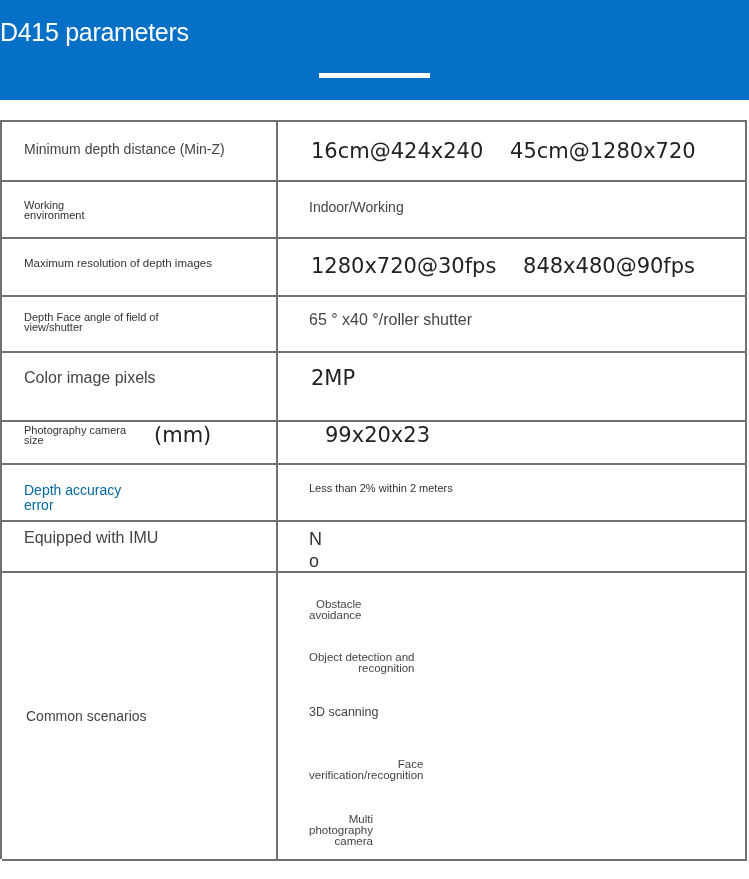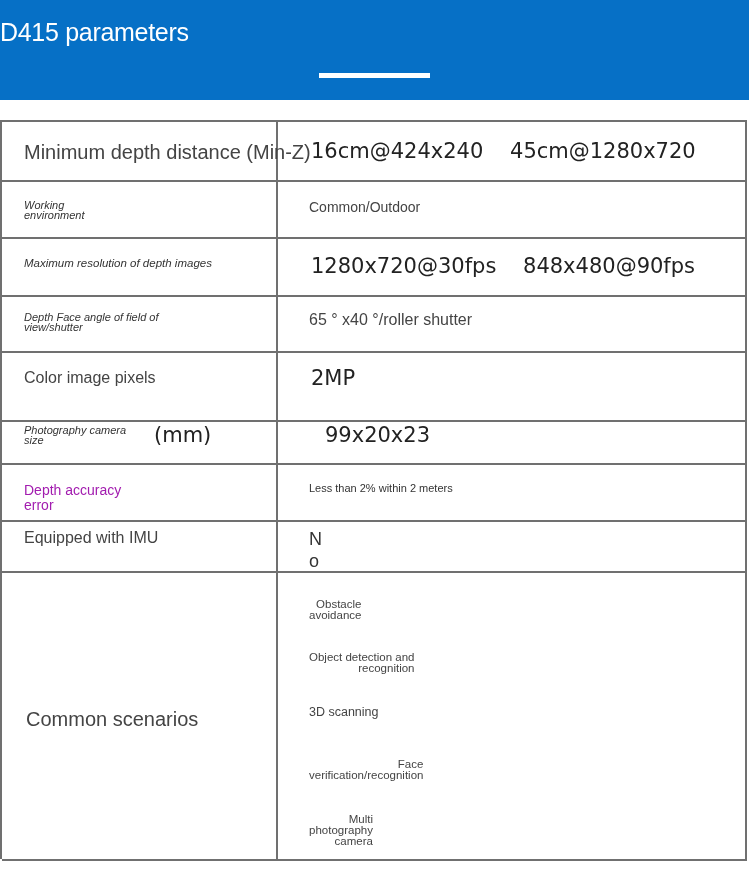--- a/index.html
+++ b/index.html
@@ -6,22 +6,22 @@
   body { width: 749px; height: 879px; position: relative; overflow: hidden; font-family: "Liberation Sans", sans-serif; }
   .banner { position: absolute; left: 0; top: 0; width: 749px; height: 100px; background: #0670c6; }
   .banner-title { position: absolute; left: 0; width: 749px; top: 18px; color: #ffffff; font-size: 25px; font-family: "Liberation Sans", sans-serif; letter-spacing: -0.3px; }
   .banner-underline { position: absolute; left: 319px; top: 73px; width: 111px; height: 5px; background: #ffffff; }
   .tbl { position: absolute; left: 0; top: 120px; width: 747px; height: 739px; border-top: 2px solid #707070; border-left: 2px solid #707070; border-right: 2px solid #707070; box-sizing: border-box; }
   .row { position: absolute; left: 0; width: 745px; border-bottom: 2px solid #707070; box-sizing: border-box; }
   .divider { position: absolute; left: 274px; top: 0; width: 2px; height: 100%; background: #707070; }
   .cell { position: absolute; color: #333; }
   .lbl { left: 22px; }
   .val { left: 307px; }
-  .sm { font-size: 11px; line-height: 10px; font-style: italic; }
-  .md { font-size: 20px; }
+  .sm { font-size: 11px; line-height: 10px; }
+  .md { font-size: 14px; }
   .lg-mono { font-family: "DejaVu Sans", sans-serif; font-size: 21px; color: #222; text-align: center; }
   .scen { position: absolute; left: 307px; font-size: 11.5px; line-height: 11px; color: #444; text-align: right; }
 </style>
 </head>
 <body>
 
 <div class="banner">
   <div class="banner-title">D415 parameters</div>
   <div class="banner-underline"></div>
 </div>
@@ -30,21 +30,21 @@
   <div class="divider"></div>
 
   <div class="row" style="top:0;height:60px">
     <div class="cell lbl md" style="top:19px;color:#444">Minimum depth distance (Min-Z)</div>
     <div class="cell val lg-mono" style="top:17px;left:309px;white-space:pre">16cm@424x240    45cm@1280x720</div>
   </div>
 
   <div class="row" style="top:60px;height:57px">
     <div class="cell lbl sm" style="top:18px;white-space:pre-line">Working
 environment</div>
-    <div class="cell val" style="top:17px;font-size:14px;color:#444">Common/Outdoor</div>
+    <div class="cell val" style="top:17px;font-size:14px;color:#444">Indoor/Working</div>
   </div>
 
   <div class="row" style="top:117px;height:58px">
     <div class="cell lbl sm" style="top:19px;font-size:11.5px">Maximum resolution of depth images</div>
     <div class="cell val lg-mono" style="top:15px;left:309px;white-space:pre">1280x720@30fps    848x480@90fps</div>
   </div>
 
   <div class="row" style="top:175px;height:56px">
     <div class="cell lbl sm" style="top:15px;white-space:pre-line">Depth Face angle of field of
 view/shutter</div>
@@ -57,21 +57,21 @@
   </div>
 
   <div class="row" style="top:286px;height:57px">
     <div class="cell lbl sm" style="top:17px;white-space:pre-line">Photography camera
 size</div>
     <div class="cell lg-mono" style="left:152px;top:15px">(mm)</div>
     <div class="cell val lg-mono" style="top:15px;left:323px">99x20x23</div>
   </div>
 
   <div class="row" style="top:343px;height:57px">
-    <div class="cell lbl" style="top:18px;font-size:14px;line-height:15px;white-space:pre-line;color:#a21caf">Depth accuracy
+    <div class="cell lbl" style="top:18px;font-size:14px;line-height:15px;white-space:pre-line;color:#0369a1">Depth accuracy
 error</div>
     <div class="cell val" style="top:17px;font-size:11px">Less than 2% within 2 meters</div>
   </div>
 
   <div class="row" style="top:393px;height:58px">
     <div class="cell lbl md" style="top:14px;font-size:16px;color:#444">Equipped with IMU</div>
     <div class="cell val" style="top:13px;font-size:18px;line-height:22px;white-space:pre-line;color:#333">N
 o</div>
   </div>
 

